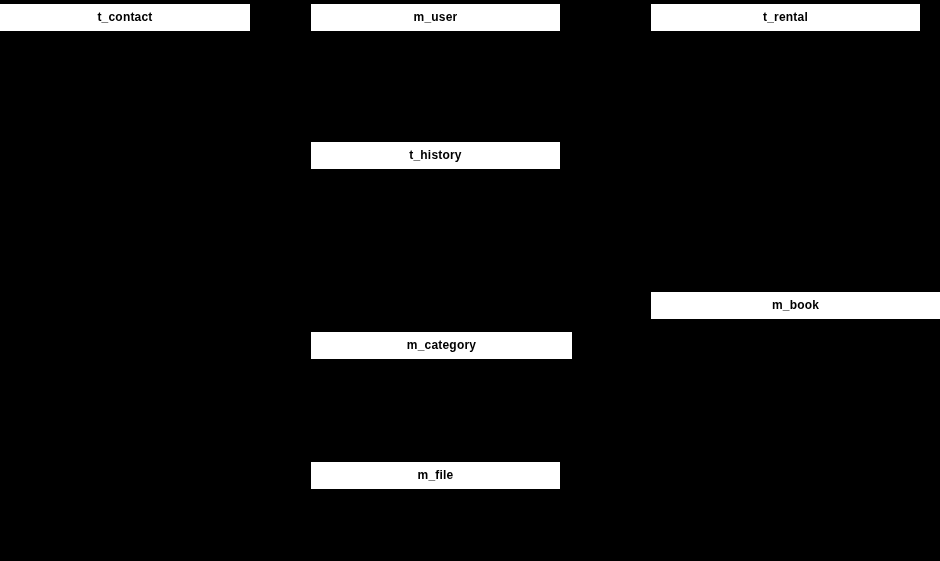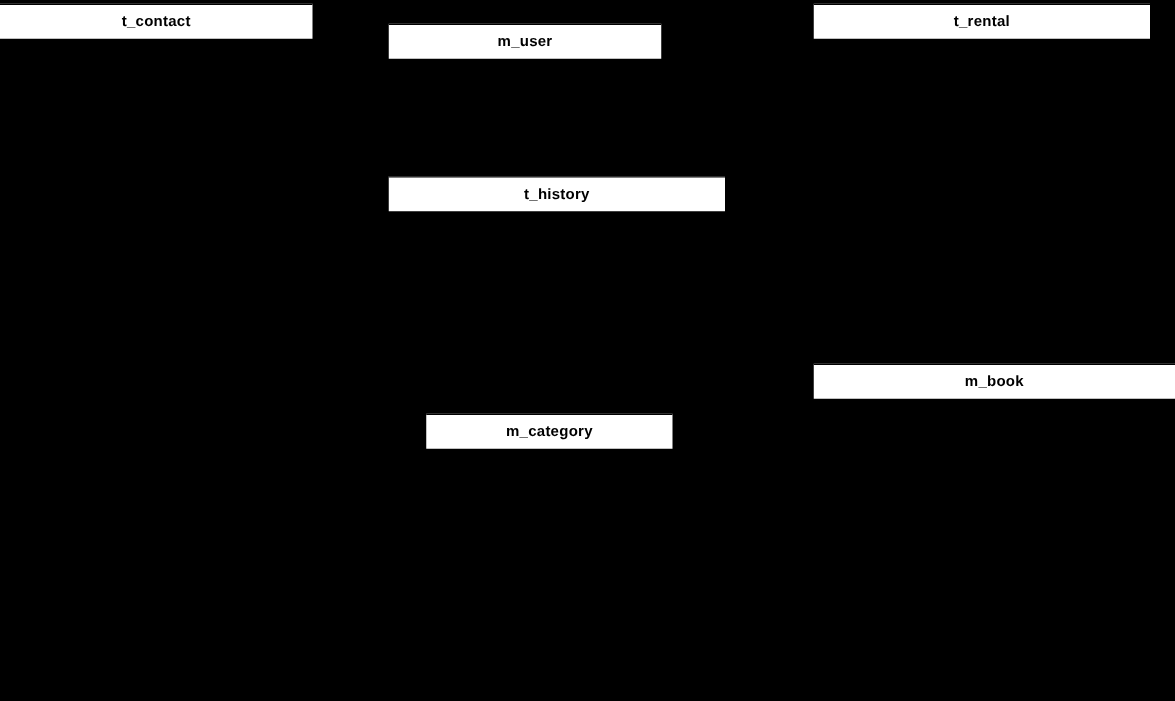--- a/index.html
+++ b/index.html
@@ -23,30 +23,31 @@
     border-top: 1px solid #000000;
     box-sizing: border-box;
     font-size: 12px;
     font-weight: bold;
     line-height: 27px;
     text-align: center;
     white-space: nowrap;
     letter-spacing: 0.2px;
   }
   .pos-t-contact  { left: 0px;   top: 3px;   width: 250px; }
-  .pos-m-user     { left: 311px; top: 19px;   width: 218px; }
+  .pos-m-user     { left: 311px; top: 3px;   width: 249px; }
   .pos-t-rental   { left: 651px; top: 3px;   width: 269px; }
-  .pos-t-history  { left: 311px; top: 141px; width: 269px; }
+  .pos-t-history  { left: 311px; top: 141px; width: 249px; }
   .pos-m-book     { left: 651px; top: 291px; width: 289px; }
-  .pos-m-category { left: 311px; top: 331px; width: 197px; margin-left: 30px; }
+  .pos-m-category { left: 311px; top: 331px; width: 261px; }
   .pos-m-file     { left: 311px; top: 461px; width: 249px; }
 </style>
 </head>
 <body>
 
 <div class="diagram-canvas" style="--canvas-bg: #000000; --header-bg: #FFFFFF; --header-fg: #000000;">
   <div class="entity-header pos-t-contact">t_contact</div>
   <div class="entity-header pos-m-user">m_user</div>
   <div class="entity-header pos-t-rental">t_rental</div>
   <div class="entity-header pos-t-history">t_history</div>
   <div class="entity-header pos-m-book">m_book</div>
   <div class="entity-header pos-m-category">m_category</div>
+  <div class="entity-header pos-m-file">m_file</div>
 </div>
 
 </body></html>

